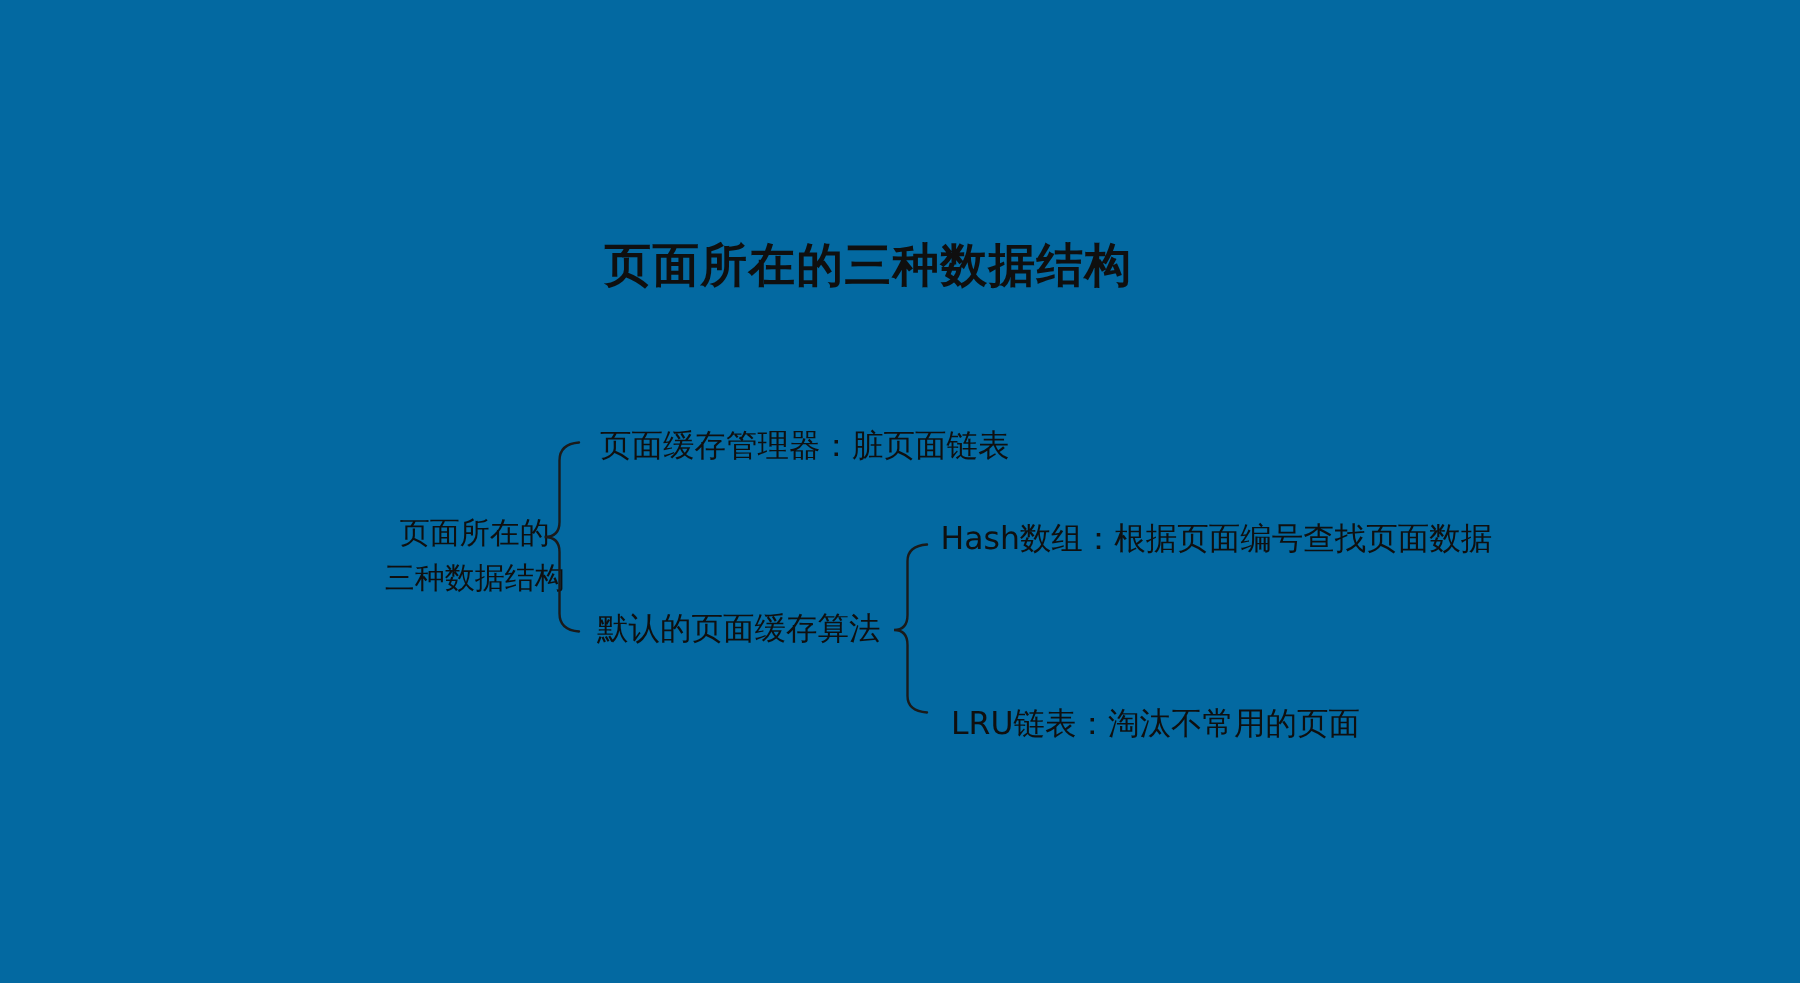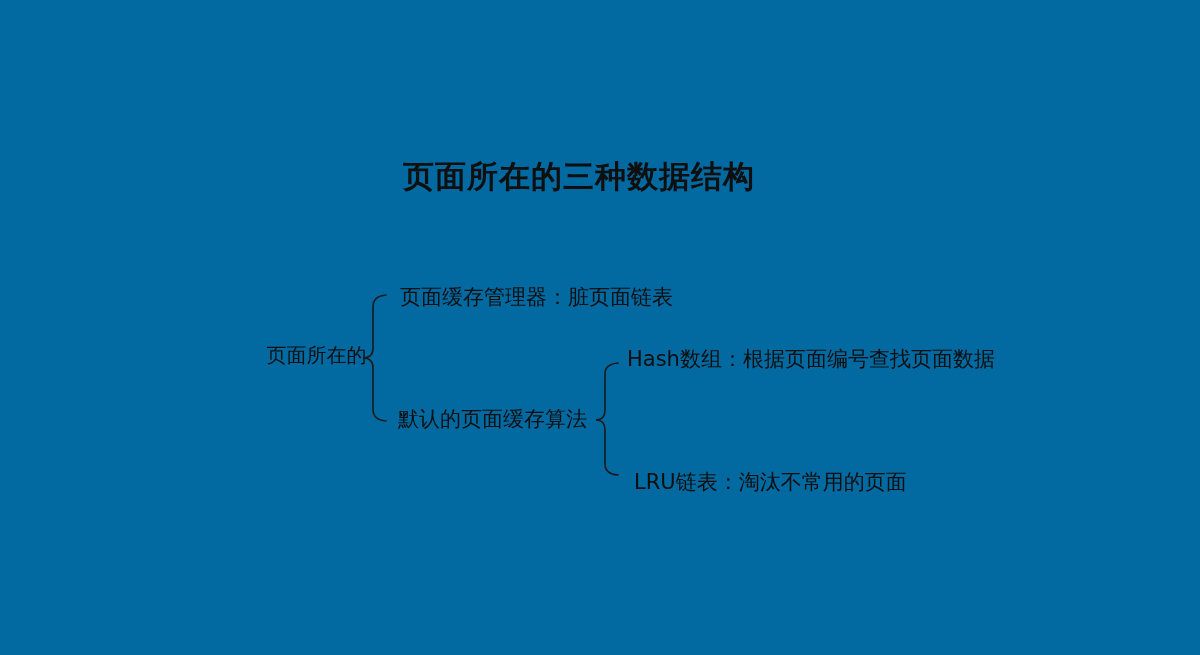--- a/index.html
+++ b/index.html
@@ -59,20 +59,21 @@
 </style>
 </head>
 <body>
 
 <div class="canvas">
 
   <div class="title">页面所在的三种数据结构</div>
 
   <div class="node root">
     <div>页面所在的</div>
+    <div>三种数据结构</div>
   </div>
 
   <svg class="brace brace-root" width="28" height="132" viewBox="0 0 28 132" aria-hidden="true">
     <path d="M 26,2 Q 13,3 13,14 L 13,55 Q 13,65 3,65 Q 13,65 13,75 L 13,116 Q 13,127 26,128" fill="none" stroke="#1a1a1a" stroke-width="1.6" stroke-linecap="round"></path>
   </svg>
 
   <div class="node branch-2">默认的页面缓存算法</div>
 
   <div class="node branch-1">页面缓存管理器：脏页面链表</div>
 

